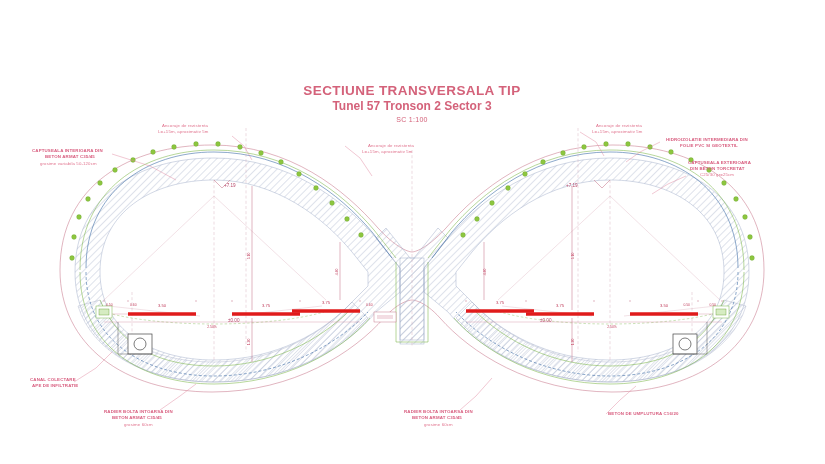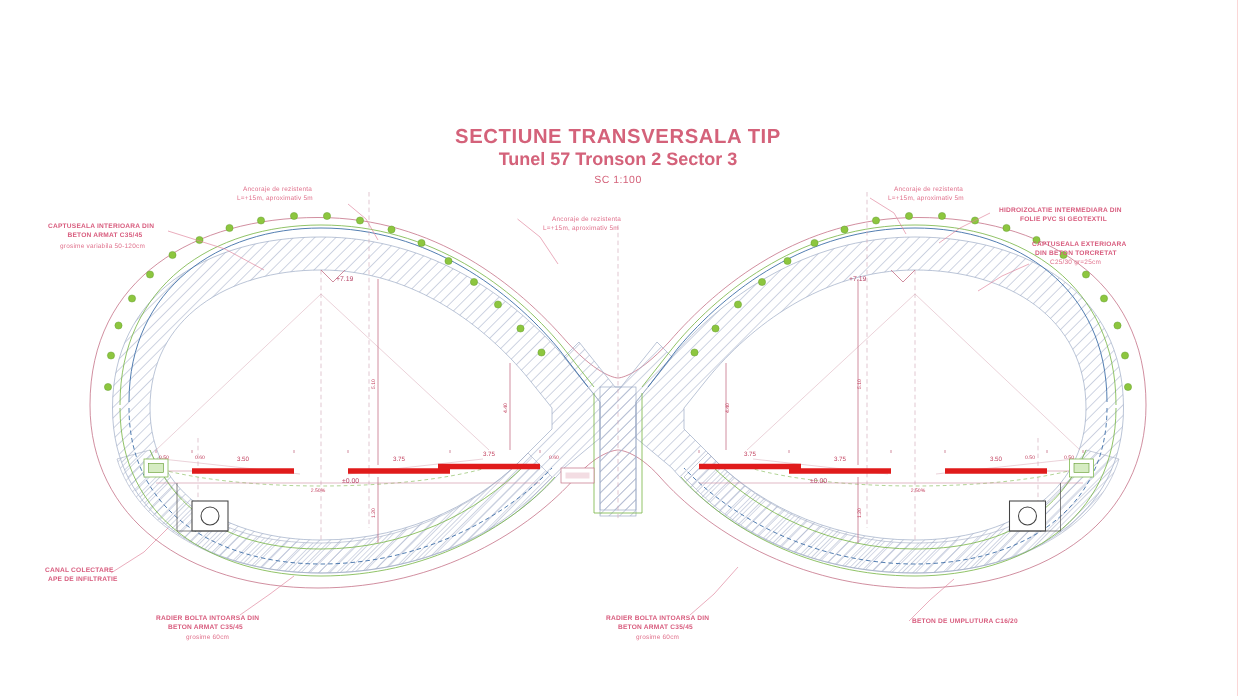--- a/index.html
+++ b/index.html
@@ -1,18 +1,18 @@
 <!DOCTYPE html>
 <html><head>
 <meta charset="utf-8">
 <style>
   html,body{margin:0;padding:0;background:#ffffff;}
   body{width:825px;height:464px;overflow:hidden;
        font-family:"Liberation Sans",sans-serif;}
-  #sheet{position:relative;width:825px;height:464px;background:#ef4444;}
+  #sheet{position:relative;width:825px;height:464px;background:#f9a8d4;}
   svg{display:block;}
 
   .ttl{fill:#d4627a;font-family:"Liberation Sans",sans-serif;font-weight:bold;}
   .ttl1{font-size:13.5px;letter-spacing:.4px;}
   .ttl2{font-size:12px;}
   .ttl3{font-size:7px;font-weight:normal;letter-spacing:.3px;}
 
   .note{fill:#e0718c;font-size:4.3px;font-family:"Liberation Sans",sans-serif;
         letter-spacing:.15px;}
   .note-b{fill:#d85c7e;font-size:4.4px;font-weight:bold;

